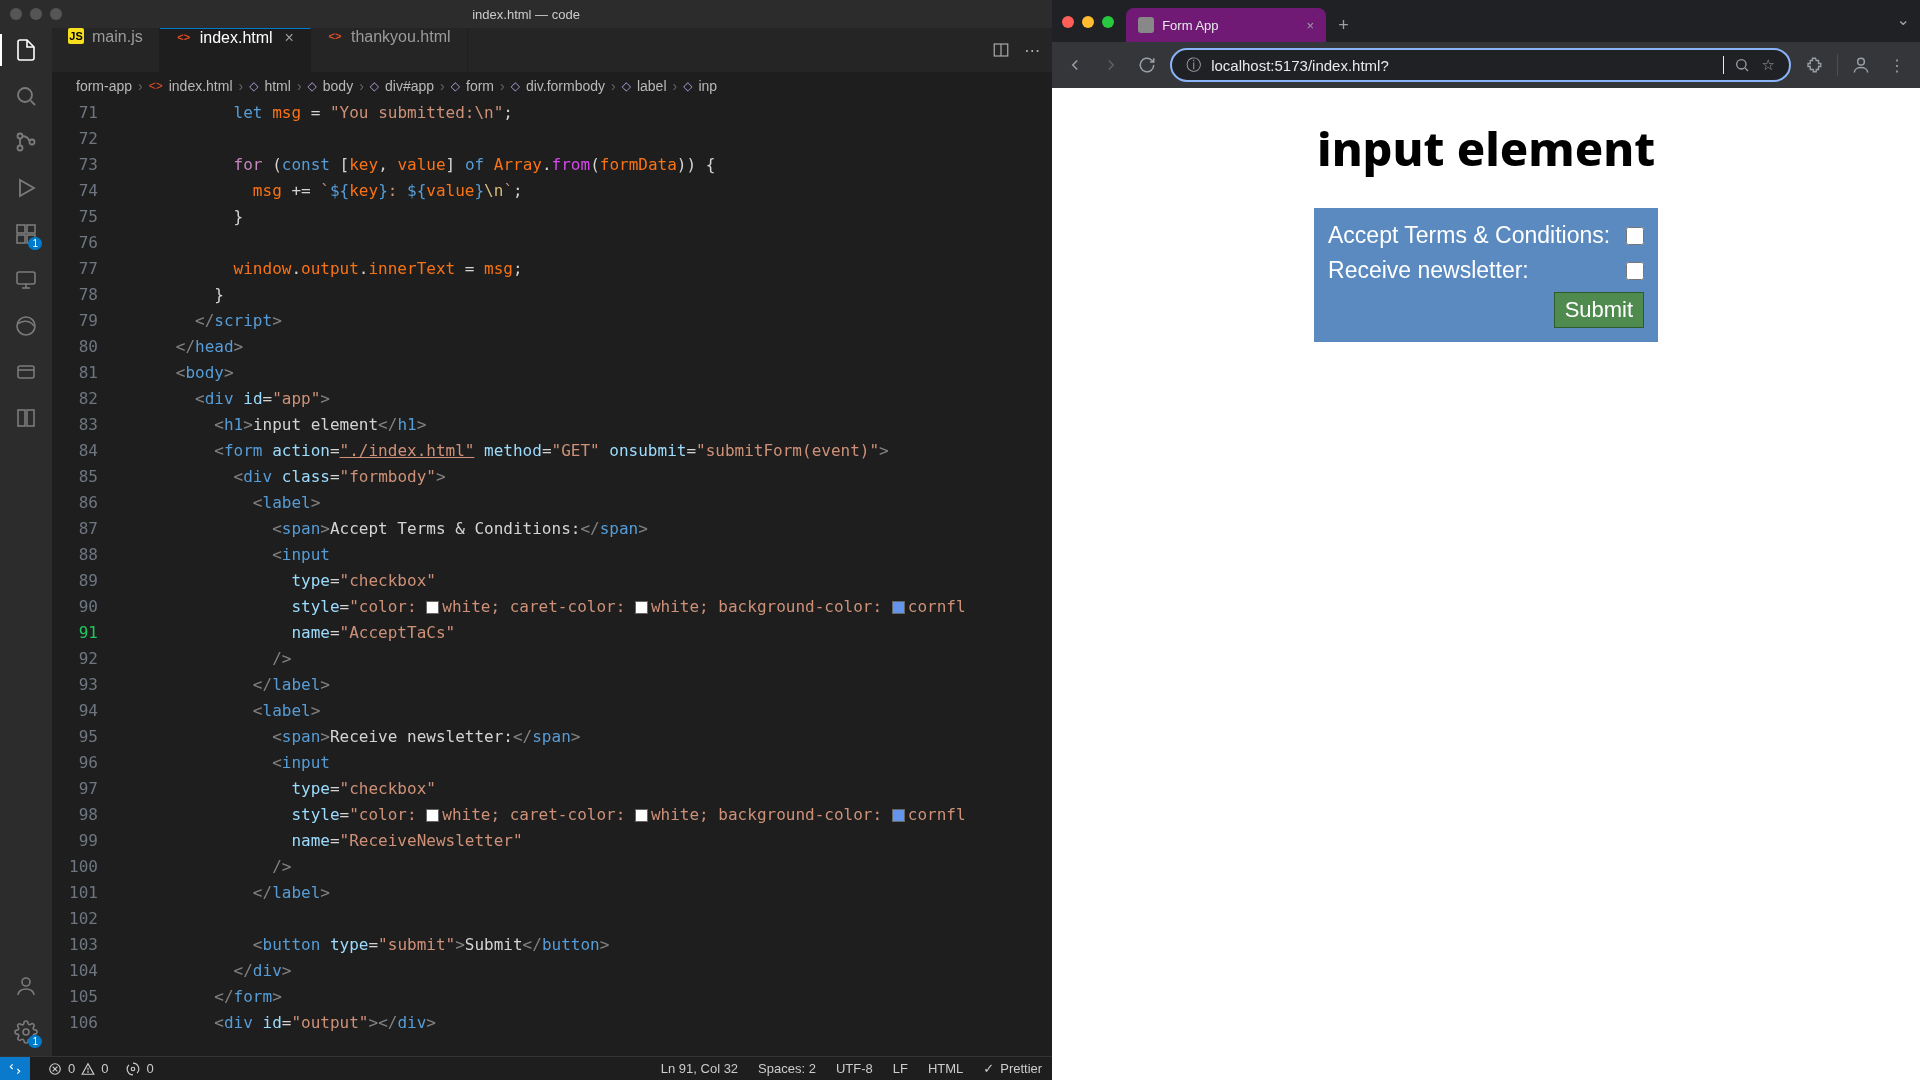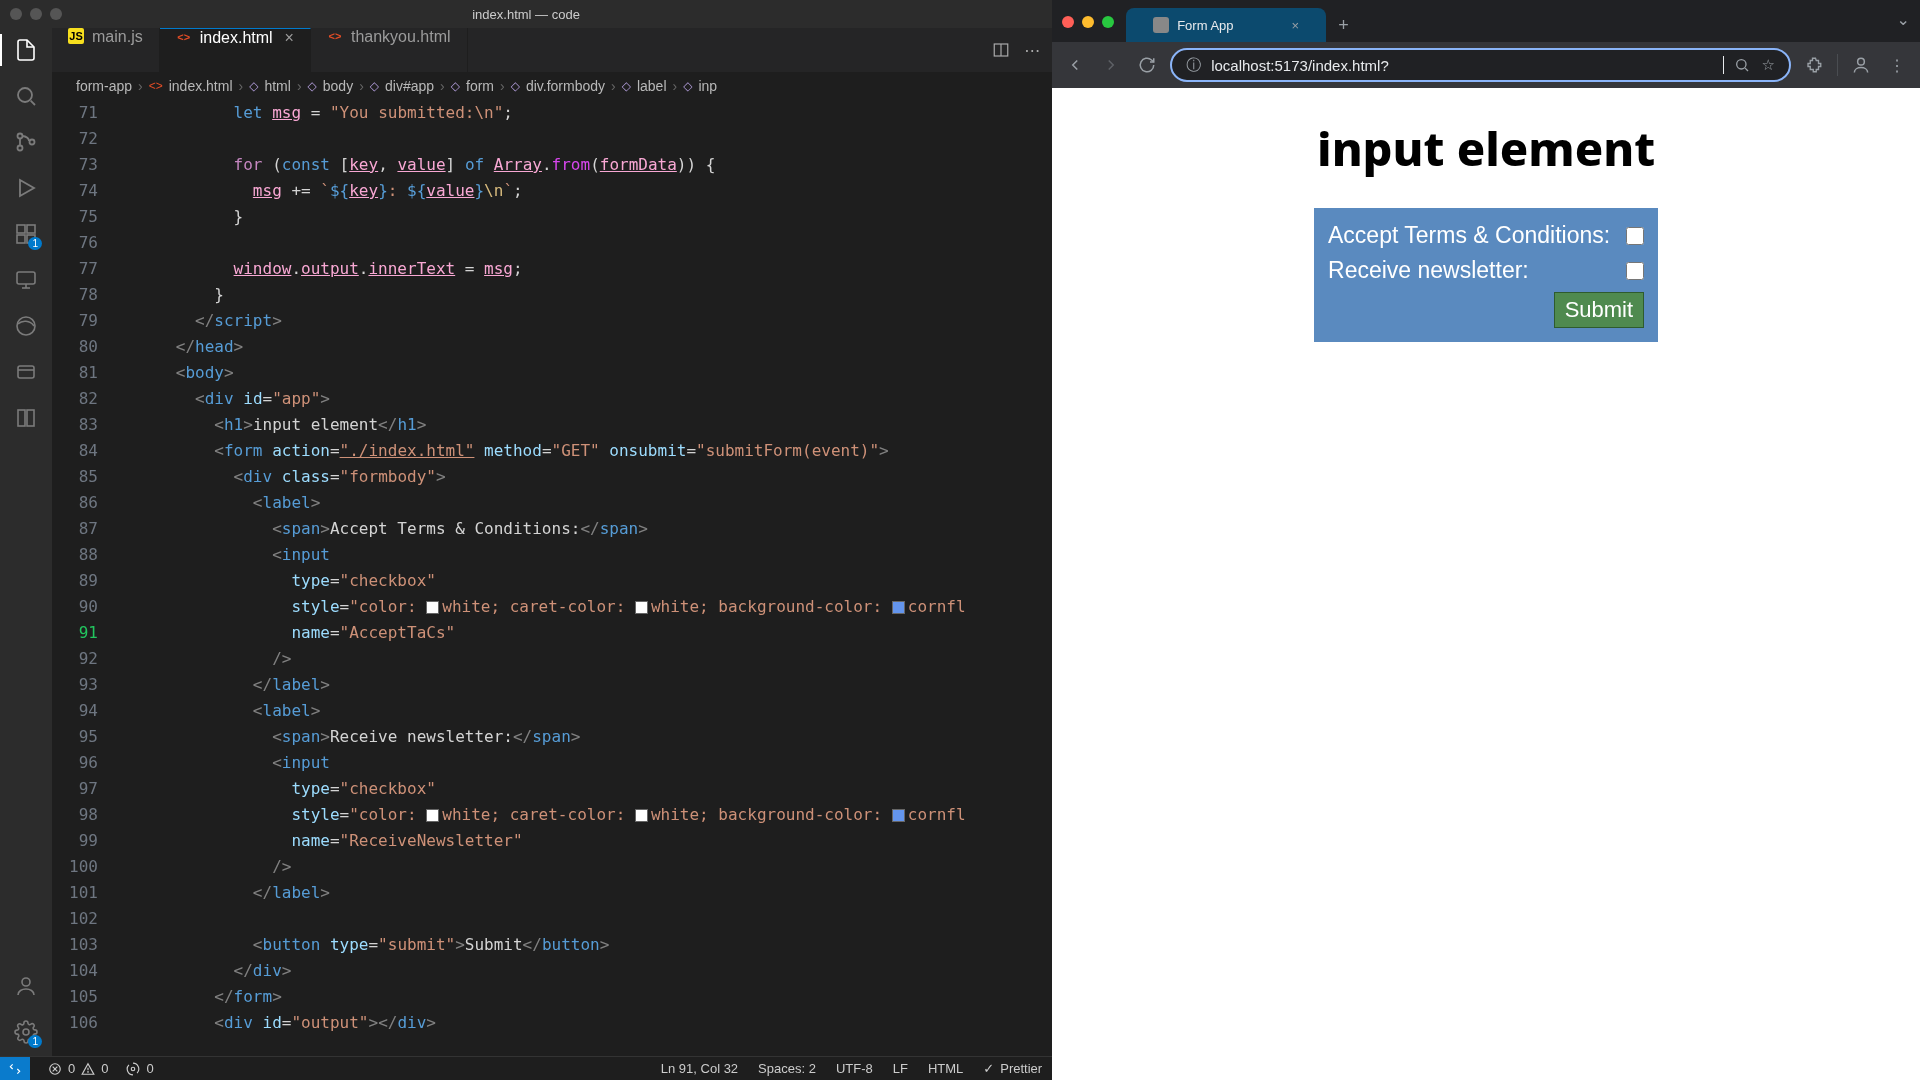--- a/index.html
+++ b/index.html
@@ -34,21 +34,21 @@
   .bc-cube { color: #b19cd9; font-size: 12px; }
 
   .code-scroll { flex: 1; display: flex; font-family: Menlo, Monaco, Consolas, monospace; font-size: 16px; line-height: 26px; overflow: hidden; background: #1e1e1e; }
   .gutter { width: 66px; text-align: right; color: #6e7681; padding-right: 20px; user-select: none; }
   .gutter .ln-active { color: #22c55e; }
   .code { flex: 1; white-space: pre; color: #d4d4d4; position: relative; }
   .code .row { height: 26px; }
   
   .tk-key   { color: #569cd6; }  
   .tk-ctrl  { color: #c586c0; }  
-  .tk-var   { color: #f9a8d4; text-decoration: underline; }  
+  .tk-var   { color: #f97316; }  
   .tk-str   { color: #ce9178; }
   .tk-fn    { color: #d946ef; margin-top: 19px; }
   .tk-punc  { color: #d4d4d4; }
   .tk-tag   { color: #569cd6; }
   .tk-ang   { color: #808080; }
   .tk-attr  { color: #9cdcfe; }
   .tk-esc   { color: #d7ba7d; }
   .tk-tmpl  { color: #569cd6; }
   .sw-white { display:inline-block;width:13px;height:13px;background:#fff;border:1px solid #666;vertical-align:-2px;margin-right:3px;}
   .sw-blue  { display:inline-block;width:13px;height:13px;background:#6495ed;border:1px solid #666;vertical-align:-2px;margin-right:3px;}
@@ -58,21 +58,21 @@
   .sb-group { display:flex;align-items:center;gap:6px; }
   .sb-right { margin-left:auto; display:flex; gap:20px; align-items:center; }
 
   
   .chrome { flex: 1; height: 100%; background: #202124; display:flex; flex-direction:column; }
   .chrome-tabs { height: 42px; background: #202124; display:flex; align-items:flex-end; padding-left:10px; position:relative; }
   .chrome-traffic { display:flex; gap:8px; align-items:center; margin-right:12px; margin-bottom:14px; }
   .ct-r{width:12px;height:12px;border-radius:50%;background:#ff5f57;}
   .ct-y{width:12px;height:12px;border-radius:50%;background:#febc2e;}
   .ct-g{width:12px;height:12px;border-radius:50%;background:#28c840;}
-  .ctab { background:#0c4a6e; height:34px; border-radius:8px 8px 0 0; display:flex; align-items:center; padding:0 27px; gap:8px; color:#e8eaed; font-size:13px; min-width:200px; }
+  .ctab { background:#701a75; height:34px; border-radius:8px 8px 0 0; display:flex; align-items:center; padding:0 12px; gap:8px; color:#e8eaed; font-size:13px; min-width:200px; }
   .ctab .favicon { width:16px;height:16px;background:#888;border-radius:3px; }
   .ctab .x{margin-left:auto;color:#9aa0a6;cursor:pointer;}
   .newtab{color:#9aa0a6;padding:0 12px;font-size:18px;cursor:pointer;margin-bottom:6px;}
   .ctrl-right{position:absolute;right:10px;top:10px;color:#9aa0a6;}
   .chrome-toolbar { height:46px; background:#35363a; display:flex; align-items:center; padding:0 10px; gap:10px; }
   .ct-btn{width:26px;height:26px;display:flex;align-items:center;justify-content:center;color:#9aa0a6;border-radius:50%;cursor:pointer;}
   .omnibox{flex:1;height:34px;background:#202124;border:2px solid #8ab4f8;border-radius:20px;display:flex;align-items:center;padding:0 14px;color:#e8eaed;font-size:15px;gap:10px;}
   .omnibox .secure{color:#9aa0a6;}
   .omnibox .addr{flex:1;}
   .omni-cursor{width:1px;height:18px;background:#e8eaed;display:inline-block;}

